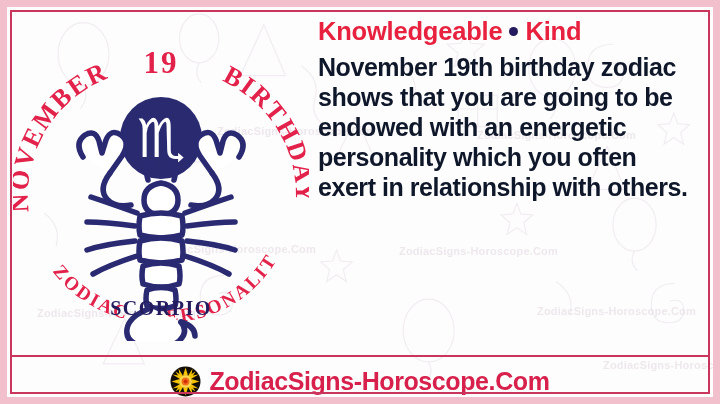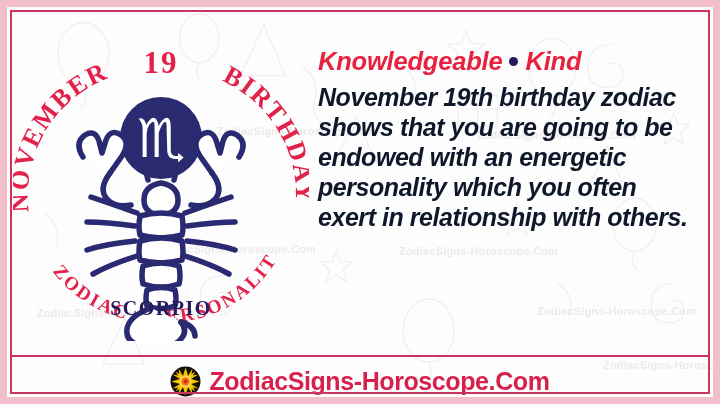--- a/index.html
+++ b/index.html
@@ -49,23 +49,22 @@
     display:flex;
     width:100%;height:348px;
     box-sizing:border-box;
   }
   .left-pane{
     width:305px;flex:0 0 305px;
     position:relative;
   }
   .right-pane{
     flex:1 1 auto;
-    padding:40px 16px 0 6px;
+    padding:10px 16px 0 6px;
     box-sizing:border-box;
-    font-style:italic;
   }
 
   
   .emblem{
     position:absolute;left:6px;top:18px;
     width:296px;height:316px;
   }
   .emblem svg{display:block;width:296px;height:316px;}
 
   

